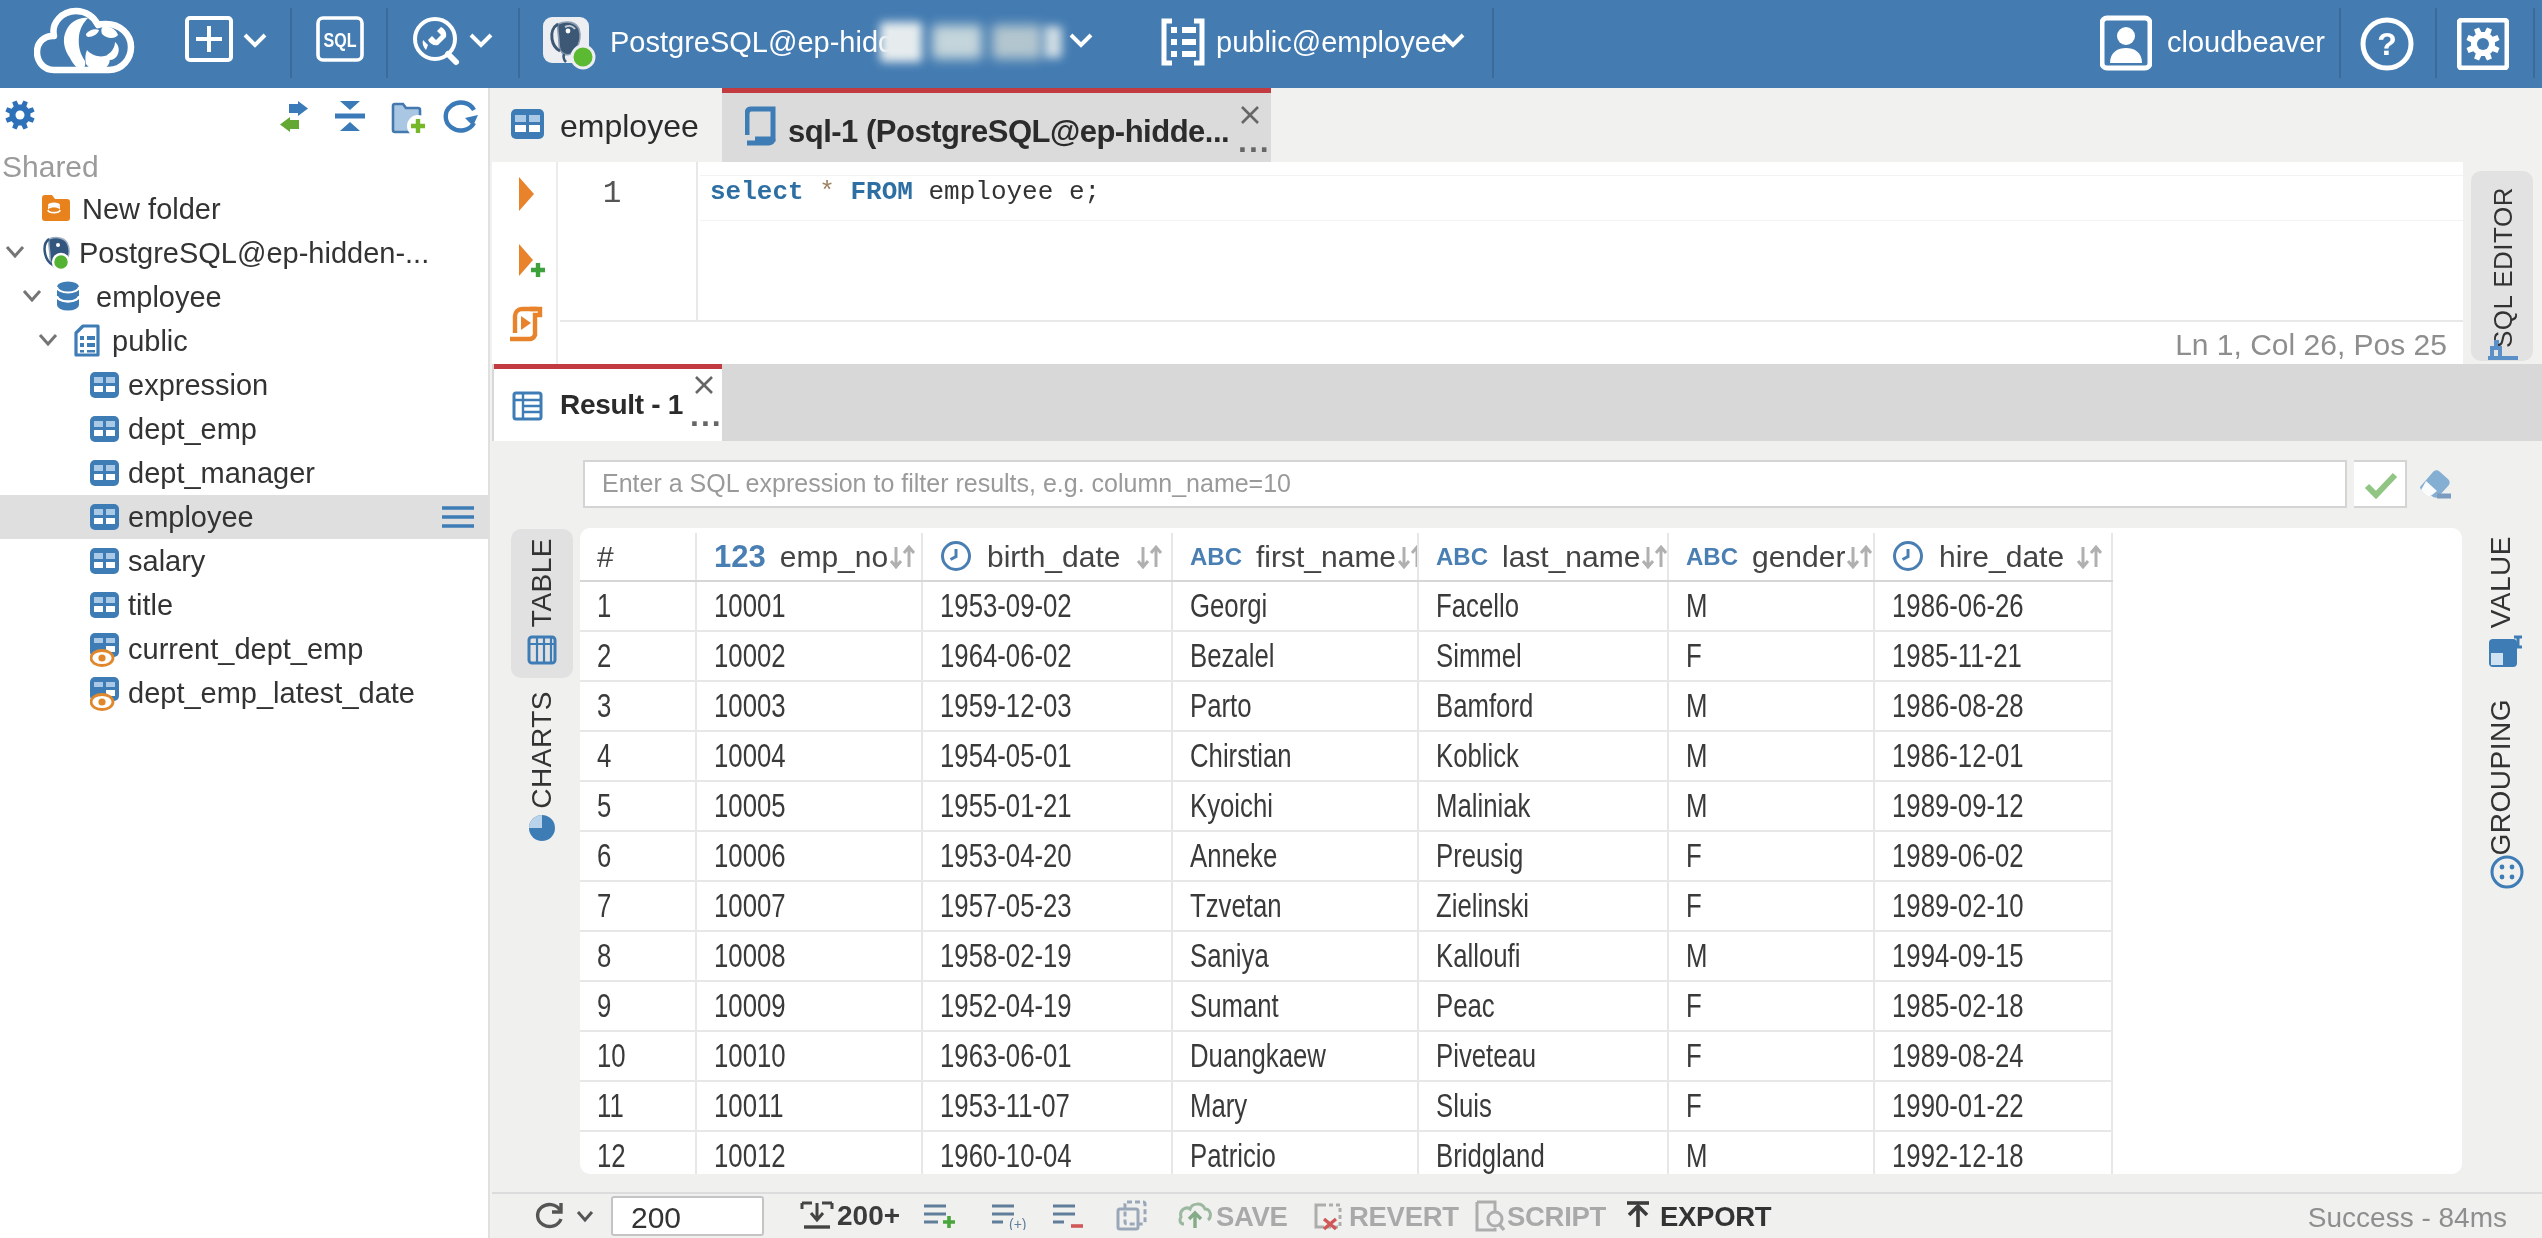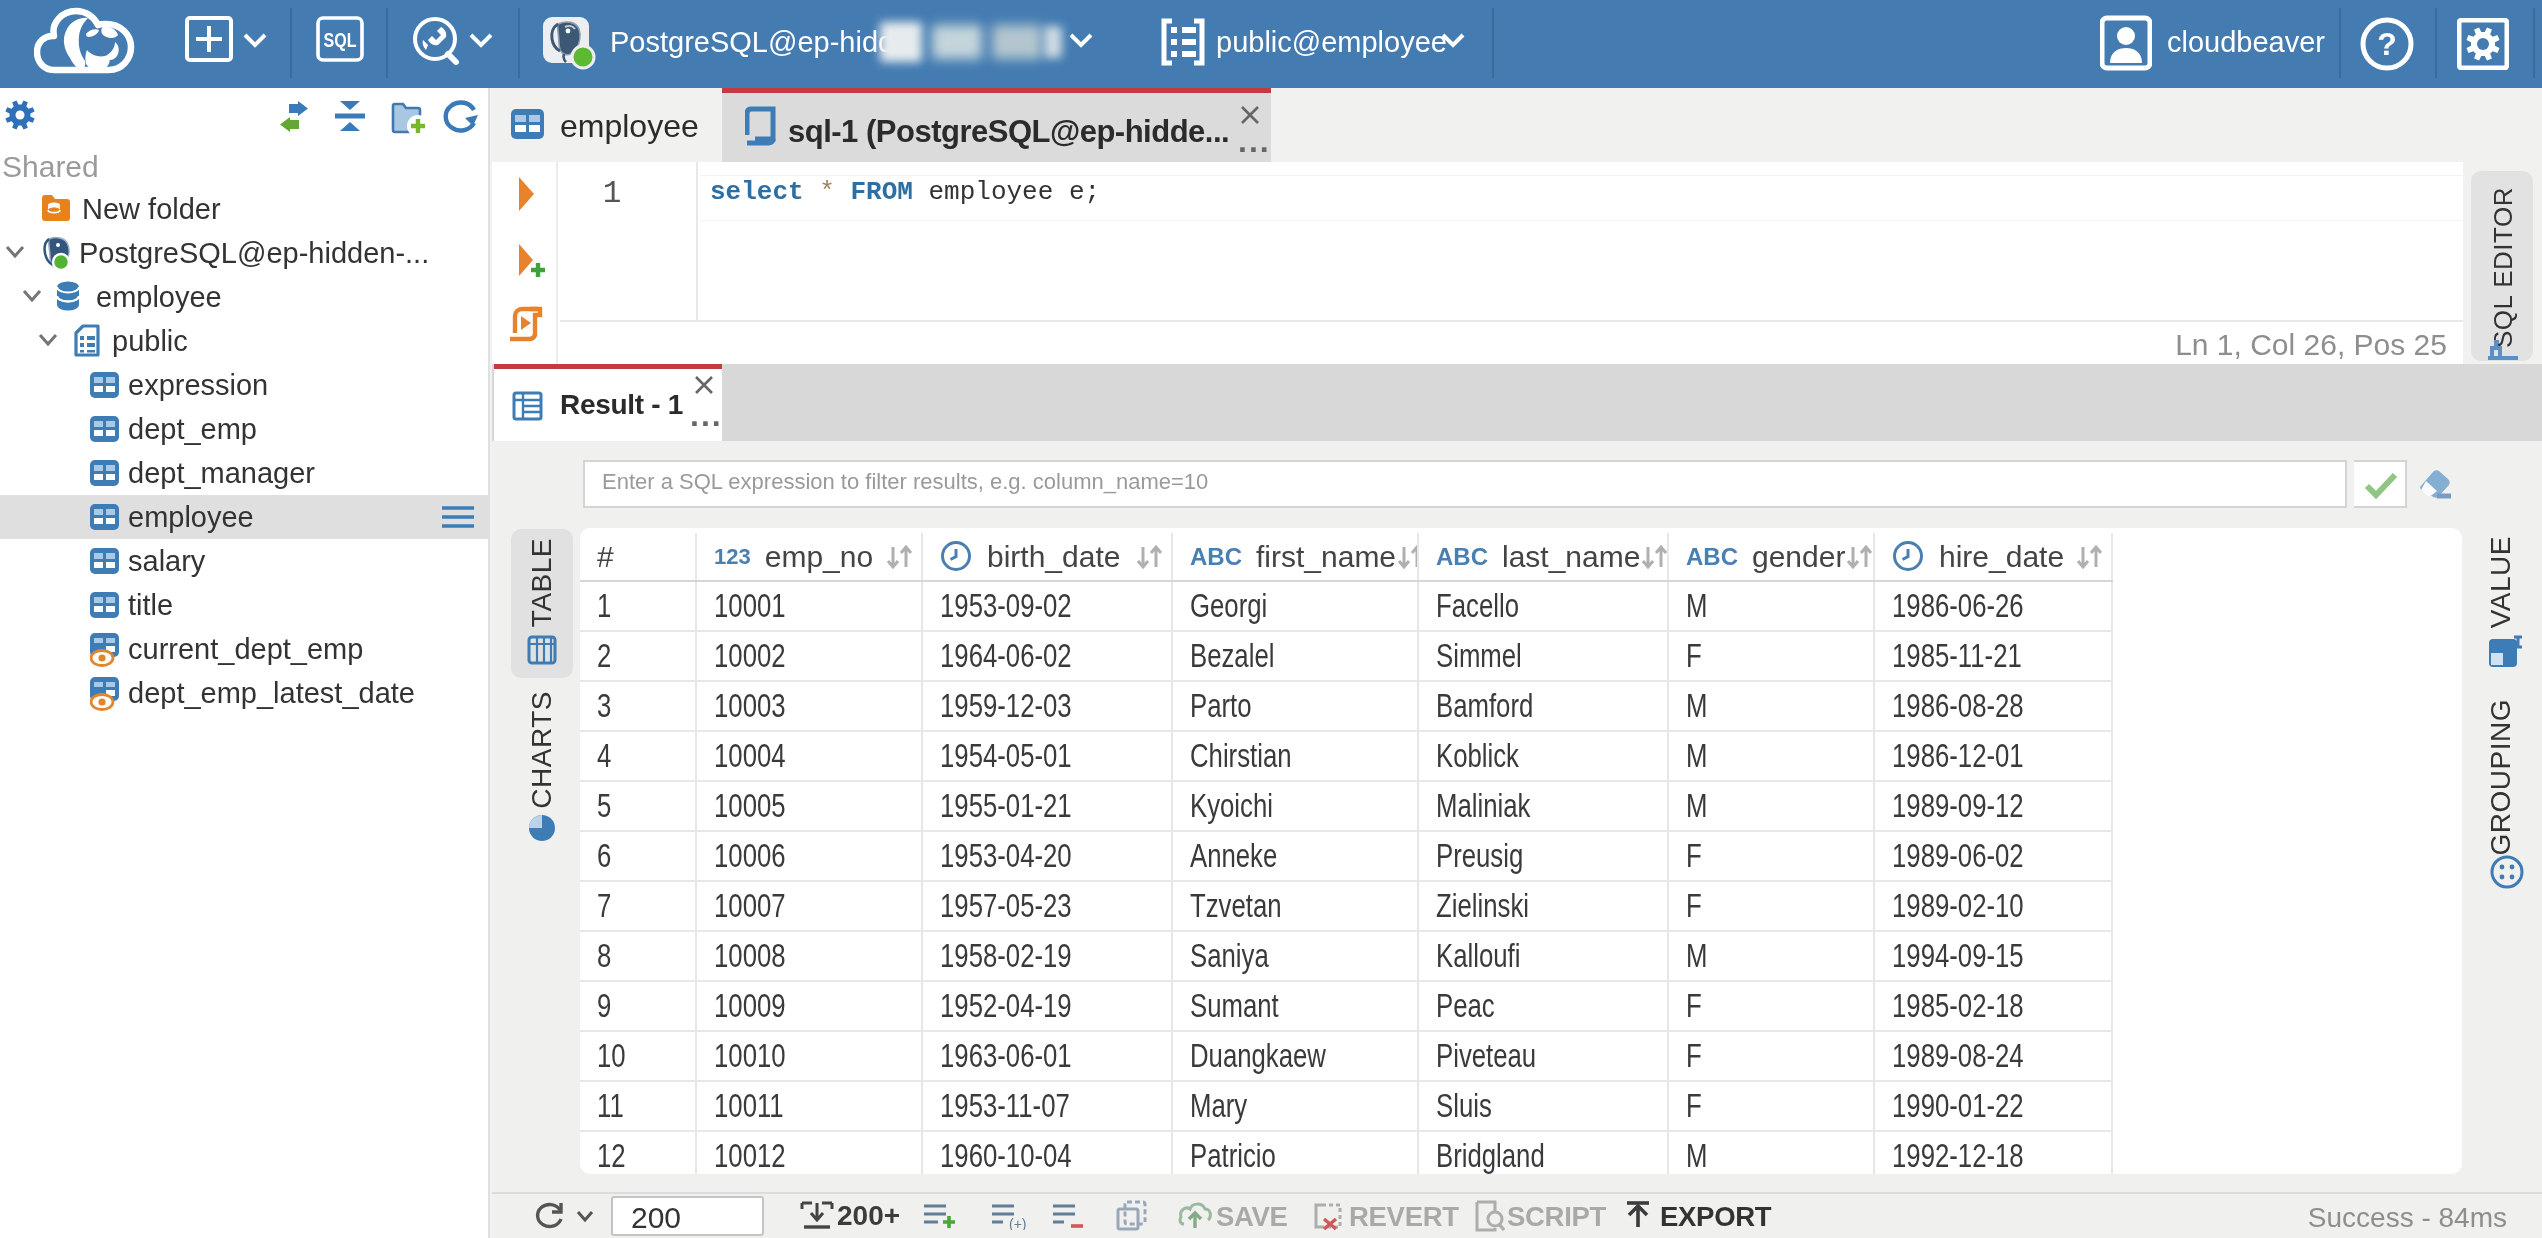--- a/index.html
+++ b/index.html
@@ -46,21 +46,21 @@
 
 
 table.grid { margin-top:5px; border-collapse:collapse; table-layout:fixed; width:1532px; font-size:30px; color:#3a3a3a; }
 table.grid th, table.grid td { border-right:2px solid #e7e7e7; border-bottom:2px solid #e7e7e7; font-weight:normal; text-align:left; padding:0 0 0 17px; white-space:nowrap; overflow:hidden; }
 table.grid th { height:48px; border-bottom:2px solid #d6d6d6; color:#444; }
 table.grid td { height:50px; }
 
 table.grid td i { display:inline-block; font-style:normal; font-size:33px; transform:scaleX(0.78); transform-origin:0 50%; }
 .hwrap { display:flex; align-items:center; height:100%; }
 .hic { margin-right:14px; flex:none; }
-.hic.num { color:#4a7fb3; font-weight:bold; font-size:22px; }
+.hic.num { color:#4a7fb3; font-weight:bold; font-size:31px; }
 .hic.abc { color:#4a7fb3; font-weight:bold; font-size:24px; }
 .hlabel { flex:none; }
 .sort { margin-left:auto; margin-right:6px; flex:none; }
 
 
 #btoolbar { position:absolute; left:492px; top:1192px; width:2050px; height:46px; background:#f0f0ef; border-top:2px solid #dcdcdc; }
 .btxt { font-size:27.5px; font-weight:bold; color:#a9a9a9; letter-spacing:-0.3px; }
 
 
 .vtext { font-size:28px; color:#333; white-space:nowrap; writing-mode:vertical-rl; transform:rotate(180deg); letter-spacing:0.5px; }
@@ -398,21 +398,21 @@
       </svg>
       <div class="abs" style="left:66px;top:20px;font-size:28px;font-weight:bold;letter-spacing:-0.3px;color:#2b2b2b">Result - 1</div>
       <svg class="abs" style="left:200px;top:6px" width="20" height="20" viewBox="0 0 20 20">
           <path d="M2 2 L18 18 M18 2 L2 18" stroke="#666" stroke-width="2.6"></path>
         </svg>
       <div class="abs" style="left:196px;top:28px;color:#666;font-size:32px;font-weight:bold;letter-spacing:2px">...</div>
     </div>
   </div>
   <div id="resarea">
     <div id="filterbox">
-        <div class="abs" style="left:17px;top:7px;font-size:22px;color:#9a9a9a">Enter a SQL expression to filter results, e.g. column_name=10</div>
+        <div class="abs" style="left:17px;top:7px;font-size:25px;color:#9a9a9a">Enter a SQL expression to filter results, e.g. column_name=10</div>
       </div>
     <div id="filtercheck"></div>
     <svg class="abs" style="left:1872px;top:31px" width="34" height="27" viewBox="0 0 34 27">
         <path d="M3 14 L12 23 L31 3" fill="none" stroke="#90c584" stroke-width="6"></path>
       </svg>
     <svg class="abs" style="left:1926px;top:25px" width="34" height="34" viewBox="0 0 34 34">
       <path d="M2 21 L15 6 a4.5 4.5 0 0 1 6.5 -0.5 L30 13 a4.5 4.5 0 0 1 0.5 6.5 L21 30 a4.5 4.5 0 0 1 -6.5 0.5 L3 24 Z" fill="#85aed3"></path>
       <path d="M8 15 L19 25 L14 29 a4 4 0 0 1 -5 0 L3 24 Z" fill="#fff" opacity="0.95"></path>
     </svg>
     <svg class="abs" style="left:1945px;top:52px" width="14" height="6" viewBox="0 0 14 6">

